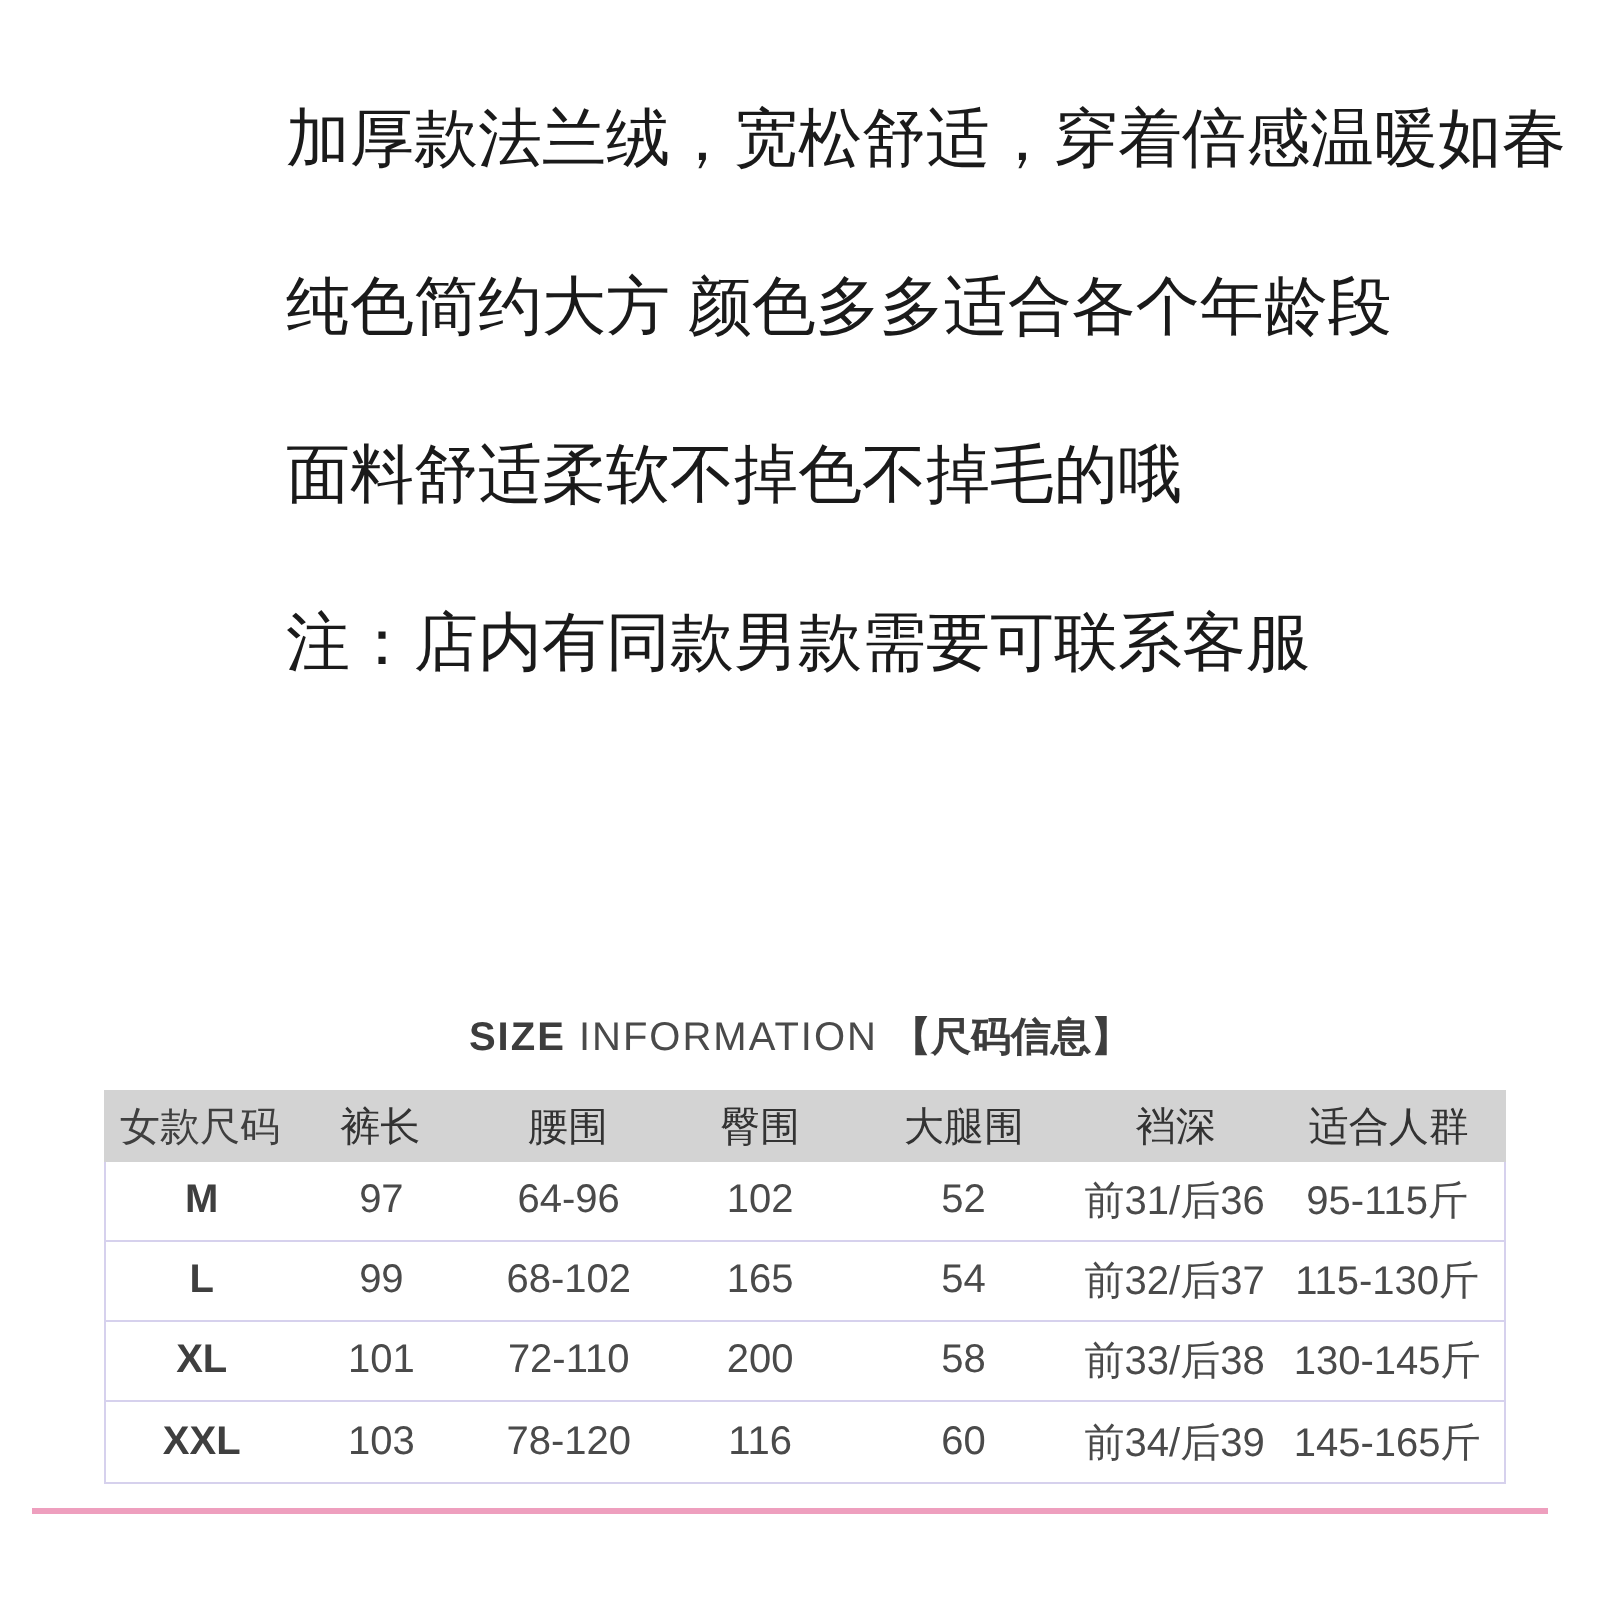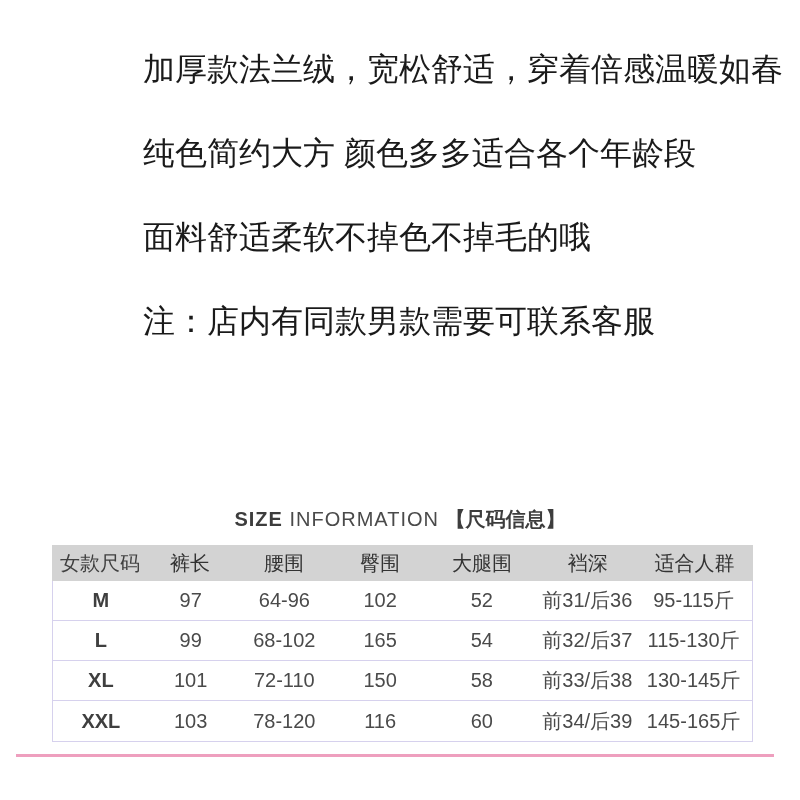--- a/index.html
+++ b/index.html
@@ -131,21 +131,21 @@
       <div class="cell c2">68-102</div>
       <div class="cell c3">165</div>
       <div class="cell c4">54</div>
       <div class="cell c5">前32/后37</div>
       <div class="cell c6">115-130斤</div>
     </div>
     <div class="trow">
       <div class="cell c0">XL</div>
       <div class="cell c1">101</div>
       <div class="cell c2">72-110</div>
-      <div class="cell c3">150</div>
+      <div class="cell c3">200</div>
       <div class="cell c4">58</div>
       <div class="cell c5">前33/后38</div>
       <div class="cell c6">130-145斤</div>
     </div>
     <div class="trow">
       <div class="cell c0">XXL</div>
       <div class="cell c1">103</div>
       <div class="cell c2">78-120</div>
       <div class="cell c3">116</div>
       <div class="cell c4">60</div>

